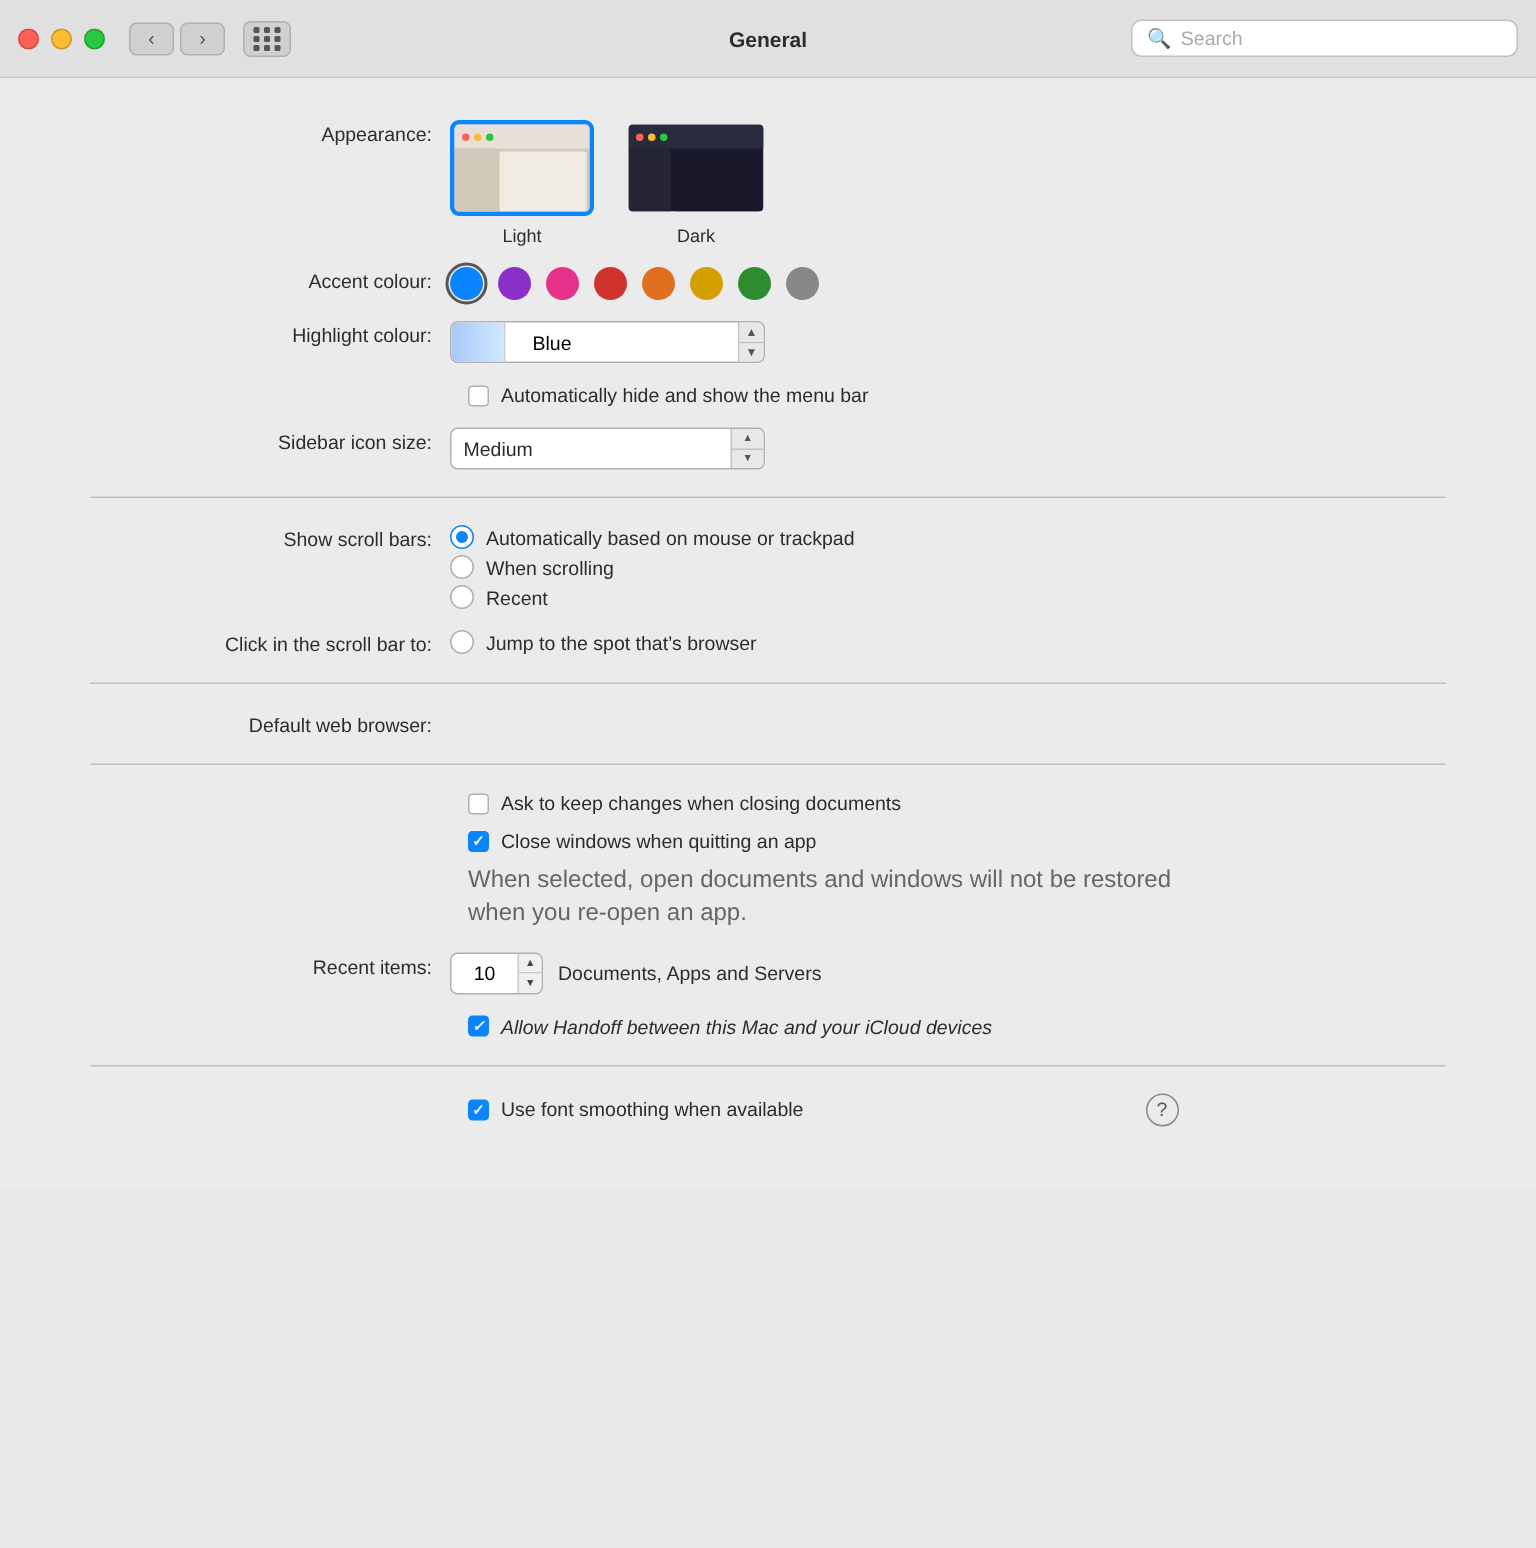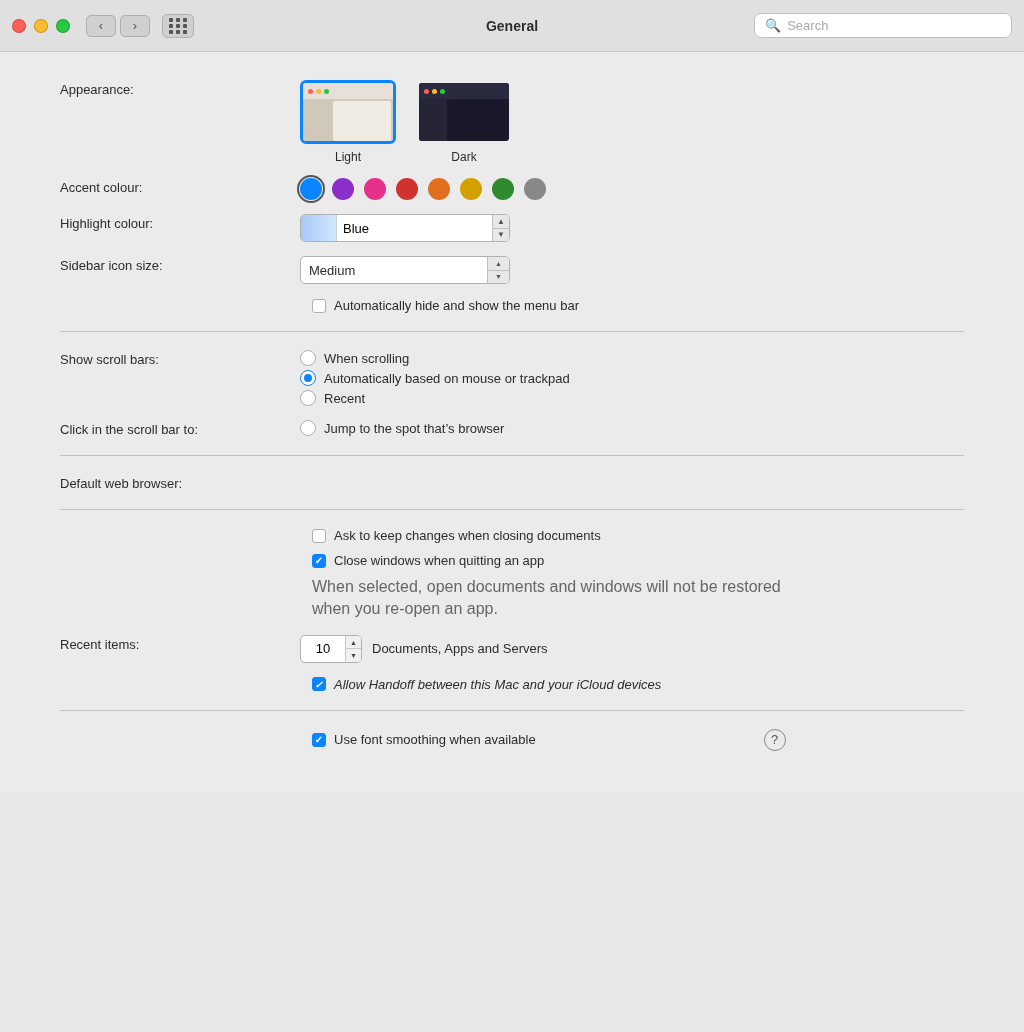--- a/index.html
+++ b/index.html
@@ -119,21 +119,21 @@
       background: #ebebeb;
     }
 
     
     .settings-row {
       display: flex;
       align-items: flex-start;
       margin-bottom: 14px;
     }
     .row-label {
-      text-align: left;
+      text-align: right;
       width: 240px;
       flex-shrink: 0;
       padding-top: 2px;
       font-size: 13px;
       color: #2c2c2c;
       padding-right: 12px;
     }
     .row-control {
       flex: 1;
       display: flex;
@@ -265,21 +265,21 @@
       width: 36px;
       height: 100%;
       background: linear-gradient(to right, #a8c8f8, #d0e8ff);
       border-right: 1px solid #d0d0d0;
     }
     .highlight-select {
       border: none;
       outline: none;
       background: transparent;
       font-size: 13px;
-      padding: 0 6px;
+      padding: 0 18px;
       flex: 1;
       appearance: none;
       -webkit-appearance: none;
       cursor: pointer;
     }
     .highlight-stepper {
       display: flex;
       flex-direction: column;
       border-left: 1px solid #c0c0c0;
       height: 100%;
@@ -623,56 +623,56 @@
           <option>Other...</option>
         </select>
         <div class="highlight-stepper">
           <button class="stepper-btn">▲</button>
           <button class="stepper-btn">▼</button>
         </div>
       </div>
     </div>
   </div>
 
+  <div class="settings-row" style="margin-left: 252px;">
+    <div class="row-control">
+      <div class="checkbox-row">
+        <div class="mac-checkbox"></div>
+        <span class="checkbox-label">Automatically hide and show the menu bar</span>
+      </div>
+    </div>
+  </div>
+
   <div class="settings-row">
     <div class="row-label">Sidebar icon size:</div>
     <div class="row-control">
       <div style="display:flex; align-items:center;">
         <div class="combined-select" style="width:210px;">
           <div class="combined-select-text">Medium</div>
           <div class="combined-stepper">
             <button class="combined-stepper-btn">▲</button>
             <button class="combined-stepper-btn">▼</button>
           </div>
         </div>
       </div>
     </div>
   </div>
 
-  <div class="settings-row" style="margin-left: 252px;">
-    <div class="row-control">
-      <div class="checkbox-row">
-        <div class="mac-checkbox"></div>
-        <span class="checkbox-label">Automatically hide and show the menu bar</span>
-      </div>
-    </div>
-  </div>
-
   <hr class="section-divider">
 
   <div class="settings-row">
     <div class="row-label">Show scroll bars:</div>
     <div class="row-control">
+      <div class="radio-row">
+        <div class="mac-radio selected"></div>
+        <span class="radio-label">Automatically based on mouse or trackpad</span>
+      </div>
       <div class="radio-row">
         <div class="mac-radio"></div>
         <span class="radio-label">When scrolling</span>
-      </div>
-      <div class="radio-row">
-        <div class="mac-radio selected"></div>
-        <span class="radio-label">Automatically based on mouse or trackpad</span>
       </div>
       <div class="radio-row">
         <div class="mac-radio"></div>
         <span class="radio-label">Recent</span>
       </div>
     </div>
   </div>
 
   <div class="settings-row">
     <div class="row-label">Click in the scroll bar to:</div>

